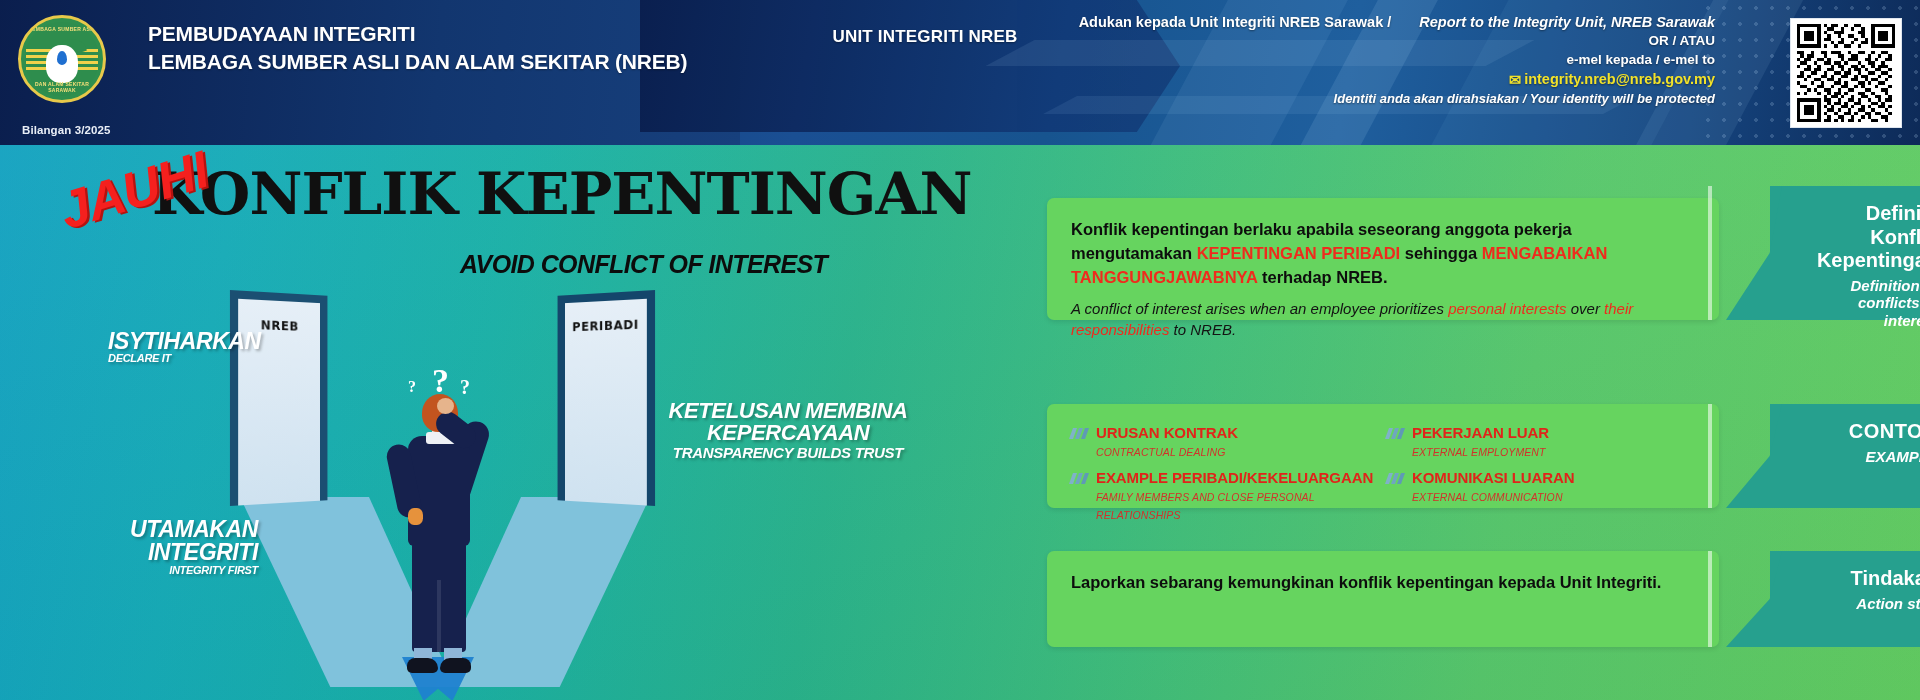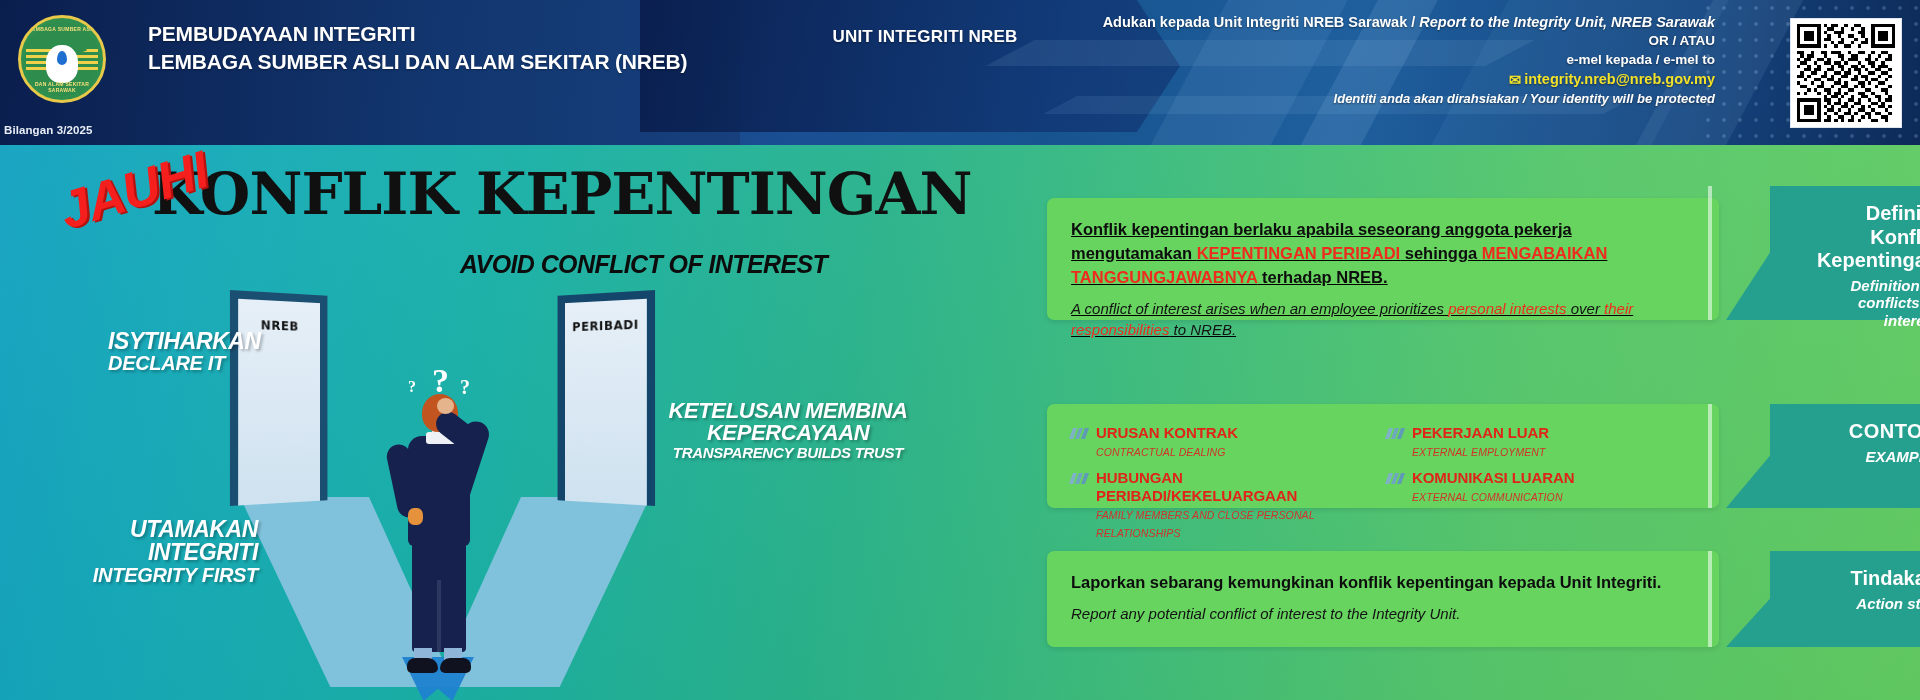--- a/index.html
+++ b/index.html
@@ -82,31 +82,31 @@
     position:absolute; left:148px; top:20px; color:#fff;
     font-size:21px; font-weight:bold; line-height:1.32; letter-spacing:-.2px;
     text-shadow:0 1px 2px rgba(0,0,0,.35); white-space:nowrap;
   }
   .hdr-unit {
     position:absolute; left:760px; top:27px; width:330px; text-align:center;
     color:#fff; font-size:17px; font-weight:bold; letter-spacing:.2px;
     text-shadow:0 1px 2px rgba(0,0,0,.4);
   }
   .hdr-issue {
-    position:absolute; left:4px; top:124px; color:#e9eef7;
+    position:absolute; left:22px; top:124px; color:#e9eef7;
     font-size:11.5px; font-weight:bold; letter-spacing:.1px;
   }
 
   .contact {
     position:absolute; right:205px; top:12px; width:640px;
     text-align:right; color:#fff; line-height:1.38;
     text-shadow:0 1px 2px rgba(0,0,0,.45);
   }
   .contact .l1 { font-size:14.5px; font-weight:bold; }
-  .contact .l1 em { font-style:italic; }
+  .contact .l1 em { font-style:italic;margin-left:24px; }
   .contact .phone { font-size:16px; font-weight:bold; color:#f2e22a; letter-spacing:.3px; }
   .contact .or { font-size:13.5px; font-weight:bold; }
   .contact .emel { font-size:13.5px; font-weight:bold; }
   .contact .mail { font-size:14.5px; font-weight:bold; color:#f2e22a; }
   .contact .note { font-size:13px; font-weight:bold; font-style:italic; }
   .ic { display:inline-block; vertical-align:-1px; margin-right:3px; }
 
   .qr {
     position:absolute; right:18px; top:18px; width:112px; height:110px;
     background:#fff; padding:5px; border:1px solid #dfe6ef;
@@ -188,35 +188,35 @@
   .man .shoeR{ position:absolute; left:58px; top:278px; width:31px; height:15px; background:#10131f; border-radius:10px 8px 5px 5px; }
   .q { position:absolute; color:#fff; font-weight:bold; font-family:"Liberation Serif", serif; }
   .q.big  { left:50px;  top:-18px; font-size:34px; }
   .q.mid  { left:78px;  top:-4px;  font-size:20px; }
   .q.small{ left:26px;  top:-2px;  font-size:16px; }
 
   
   .cap { position:absolute; color:#fff; font-style:italic; font-weight:bold;
          text-shadow:2px 2px 3px rgba(0,0,0,.28); line-height:1.02; }
   .cap .my { font-size:23px; letter-spacing:-.4px; }
-  .cap .en { font-size:20px; letter-spacing:-.3px; }
+  .cap .en { font-size:11px; letter-spacing:-.3px; }
   .cap-declare  { left:108px; top:330px; width:200px; text-align:left; }
   .cap-integrity{ left:28px;  top:518px; width:230px; text-align:right; }
   .cap-trust    { left:658px; top:400px; width:260px; text-align:center; }
   .cap-trust .my{ font-size:22px; }
   .cap-trust .en{ font-size:15px; }
 
   
   .panel {
     position:absolute; left:1047px; width:672px;
     background:#66d45f; border-radius:7px;
     box-shadow:0 2px 5px rgba(0,0,0,.10);
     padding:20px 24px;
   }
-  .p1 { top:198px; height:122px;text-decoration:underline; }
+  .p1 { top:198px; height:122px; }
   .p2 { top:404px; height:104px; }
   .p3 { top:551px; height:96px;  }
 
   .txt-my { font-size:16.5px; font-weight:bold; color:#0d0d0d; line-height:1.45; }
   .txt-my .red { color:#ef2b1d; }
   .txt-en { font-size:15px; font-style:italic; color:#131313; line-height:1.4; margin-top:8px; }
   .txt-en .red { color:#ef2b1d; }
 
   .ex-grid { display:flex; gap:8px; }
   .ex-col { width:50%; }
@@ -593,21 +593,21 @@
             <span class="ex-en">CONTRACTUAL DEALING</span>
           </span>
         </div>
         <div class="ex-item">
           <span class="ex-bars">
               <i></i>
               <i></i>
               <i></i>
             </span>
           <span>
-            <span class="ex-my">HUBUNGAN PERIBADI/KEKELUARGAAN</span><br>
+            <span class="ex-my">EXAMPLE PERIBADI/KEKELUARGAAN</span><br>
             <span class="ex-en">FAMILY MEMBERS AND CLOSE PERSONAL RELATIONSHIPS</span>
           </span>
         </div>
       </div>
       <div class="ex-col">
         <div class="ex-item">
           <span class="ex-bars">
               <i></i>
               <i></i>
               <i></i>
@@ -627,21 +627,20 @@
             <span class="ex-my">KOMUNIKASI LUARAN</span><br>
             <span class="ex-en">EXTERNAL COMMUNICATION</span>
           </span>
         </div>
       </div>
     </div>
   </div>
 
   <div class="panel p3">
     <div class="txt-my">Laporkan sebarang kemungkinan konflik kepentingan kepada Unit Integriti.</div>
-    <div class="txt-en">Report any potential conflict of interest to the Integrity Unit.</div>
   </div>
 
   <div class="tab t1">
     <div class="t-my">Definisi Konflik Kepentingan</div>
     <div class="t-en">Definition of conflicts of interest</div>
   </div>
   <div class="tab t2">
     <div class="t-my">CONTOH</div>
     <div class="t-en">EXAMPLE</div>
   </div>

